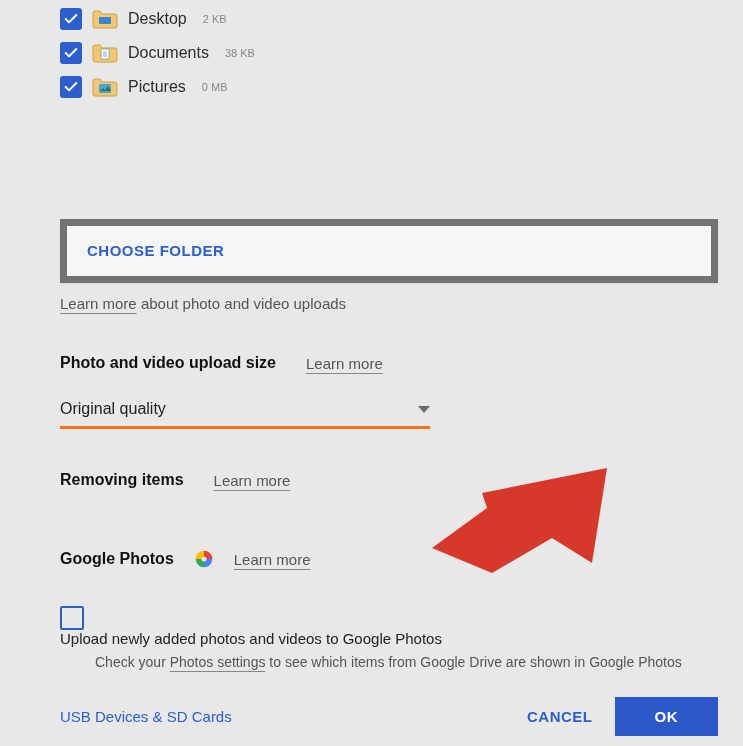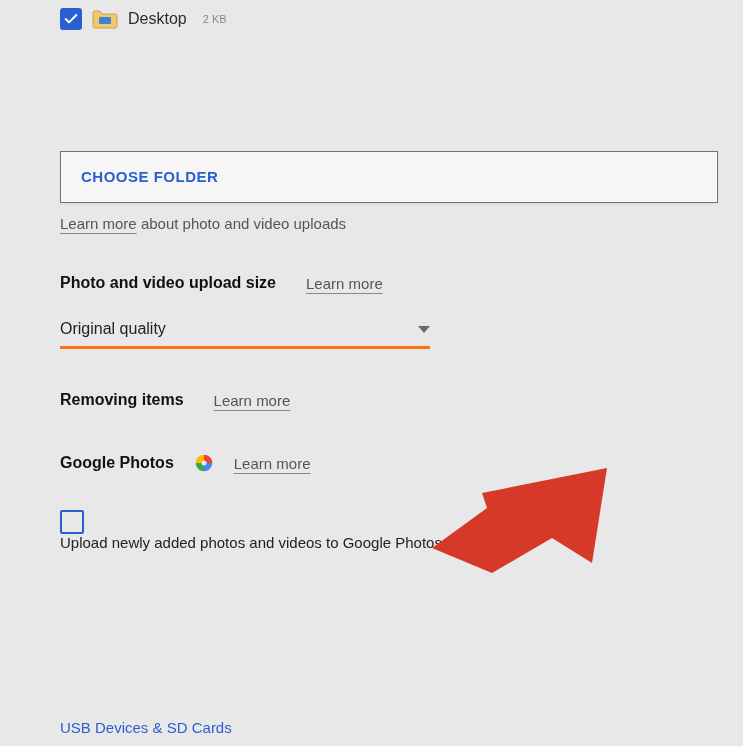--- a/index.html
+++ b/index.html
@@ -53,21 +53,21 @@
     color:#2c2c2c;
   }
   .folder-size{
     font-size:11px;
     color:#888;
     margin-left:6px;
   }
   .card{
     margin-top:115px;
     background:#f6f6f6;
-    border:1px solid #737373;
+    border:7px solid #737373;
     box-shadow:0 1px 2px rgba(0,0,0,.08);
     padding:16px 20px;
   }
   .choose-folder{
     color:#2b5fcf;
     font-size:15px;
     font-weight:600;
     letter-spacing:.5px;
   }
   .link{
@@ -114,21 +114,21 @@
     border-top:7px solid #6b6b6b;
   }
   .removing-select{width:370px;}
   .remove-cursor{
     position:absolute;
     right:-26px;
     bottom:-10px;
   }
   .remove-cursor svg{width:18px;height:22px;}
   .gphotos-row{
-    margin-top:44px;
+    margin-top:60px;
     display:flex;
     align-items:center;
     gap:20px;
     font-size:16px;
     font-weight:700;
     color:#111;
   }
   .gphotos-row .link{font-weight:400;font-size:15px;}
   .chk-outline{
     width:20px;
@@ -210,20 +210,54 @@
           </svg>
       </span>
       <span class="folder-icon">
         <svg viewBox="0 0 26 22">
             <path d="M1 5a2 2 0 0 1 2-2h5l2 3h13a2 2 0 0 1 2 2v10a2 2 0 0 1-2 2H3a2 2 0 0 1-2-2z" fill="#f3c76e" stroke="#caa24a"></path>
             <rect x="7" y="9" width="12" height="7" rx="1" fill="#3a84d6"></rect>
           </svg>
       </span>
       <span class="folder-name">Desktop</span>
       <span class="folder-size">2 KB</span>
+    </div>
+    <div class="folder-row">
+      <span class="chk">
+        <svg viewBox="0 0 24 24">
+            <path d="M4 12l5 5L20 6" stroke="#fff" stroke-width="3" fill="none" stroke-linecap="round" stroke-linejoin="round"></path>
+          </svg>
+      </span>
+      <span class="folder-icon">
+        <svg viewBox="0 0 26 22">
+            <path d="M1 5a2 2 0 0 1 2-2h5l2 3h13a2 2 0 0 1 2 2v10a2 2 0 0 1-2 2H3a2 2 0 0 1-2-2z" fill="#f3c76e" stroke="#caa24a"></path>
+            <rect x="9" y="7" width="8" height="10" rx="1" fill="#fff" stroke="#8aa"></rect>
+            <line x1="11" y1="10" x2="15" y2="10" stroke="#8aa"></line>
+            <line x1="11" y1="12" x2="15" y2="12" stroke="#8aa"></line>
+            <line x1="11" y1="14" x2="15" y2="14" stroke="#8aa"></line>
+          </svg>
+      </span>
+      <span class="folder-name">Documents</span>
+      <span class="folder-size">38 KB</span>
+    </div>
+    <div class="folder-row">
+      <span class="chk">
+        <svg viewBox="0 0 24 24">
+            <path d="M4 12l5 5L20 6" stroke="#fff" stroke-width="3" fill="none" stroke-linecap="round" stroke-linejoin="round"></path>
+          </svg>
+      </span>
+      <span class="folder-icon">
+        <svg viewBox="0 0 26 22">
+            <path d="M1 5a2 2 0 0 1 2-2h5l2 3h13a2 2 0 0 1 2 2v10a2 2 0 0 1-2 2H3a2 2 0 0 1-2-2z" fill="#f3c76e" stroke="#caa24a"></path>
+            <rect x="7" y="8" width="12" height="9" rx="1" fill="#4aa3e0"></rect>
+            <path d="M8 15l3-3 2 2 3-4 3 5z" fill="#2c7a3d"></path>
+          </svg>
+      </span>
+      <span class="folder-name">Pictures</span>
+      <span class="folder-size">0 MB</span>
     </div>
   </div>
 
   <div class="card">
     <span class="choose-folder">CHOOSE FOLDER</span>
   </div>
 
   <div class="desc">
     <span class="link">Learn more</span><span> about photo and video uploads</span>
   </div>
@@ -253,24 +287,31 @@
         <circle cx="12" cy="12" r="3" fill="#e8e8e8"></circle>
       </svg>
     </span>
     <span class="link">Learn more</span>
   </div>
 
   <div class="chk-row">
     <span class="chk-outline"></span>
     <span class="chk-label">Upload newly added photos and videos to Google Photos</span>
   </div>
+  <div class="sub-desc">
+    <span>Check your </span><span class="link">Photos settings</span><span> to see which items from Google Drive are shown in Google Photos</span>
+  </div>
 
   <div class="arrow">
     <svg width="180" height="110" viewBox="0 0 180 110">
       <polygon points="0,80 55,40 50,25 175,0 160,95 120,70 60,105" fill="#d6392a"></polygon>
     </svg>
   </div>
 
   <div class="footer">
     <span class="footer-left">USB Devices &amp; SD Cards</span>
+    <span class="footer-right">
+      <span class="btn-cancel">CANCEL</span>
+      <span class="btn-ok">OK</span>
+    </span>
   </div>
 
 </div>
 
 </body></html>

